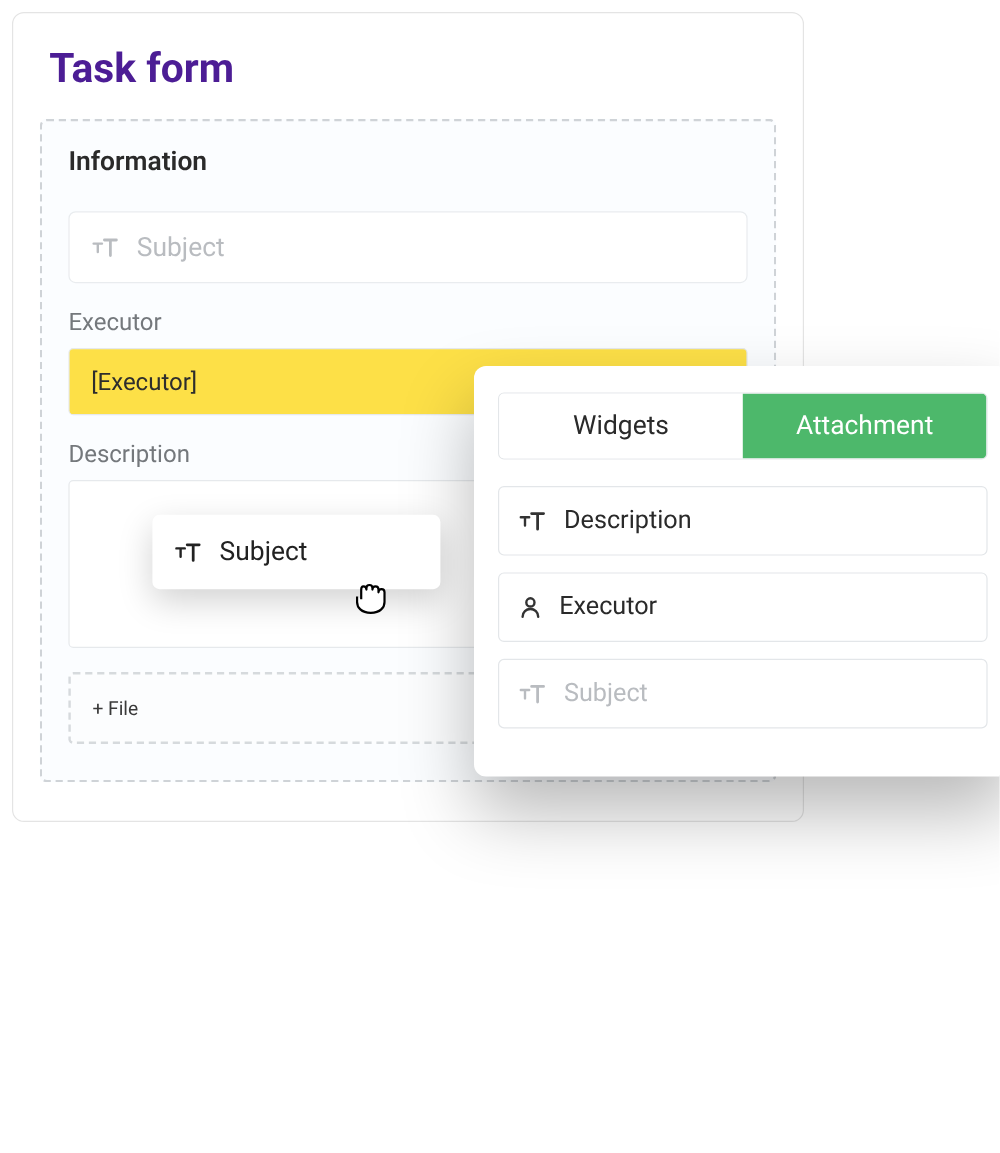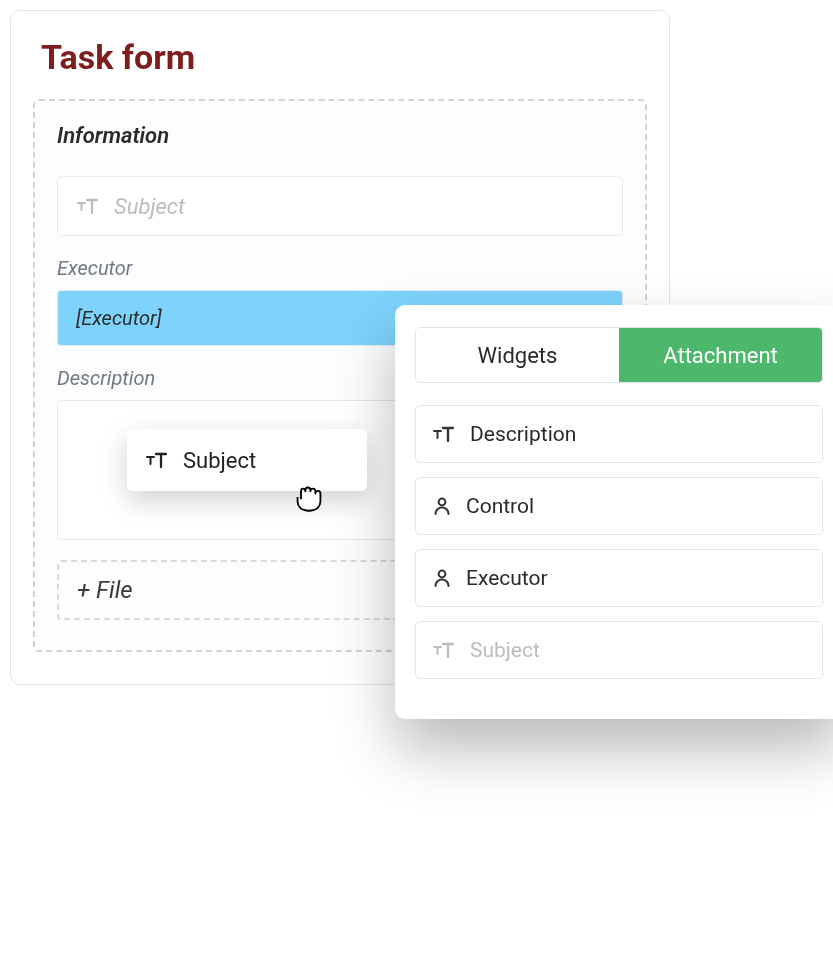--- a/index.html
+++ b/index.html
@@ -19,30 +19,29 @@
     top: 10px;
     width: 660px;
     border: 1px solid #e4e4e4;
     border-radius: 10px;
     background: #fff;
     padding: 26px 22px 32px 22px;
   }
   .form-title {
     font-size: 34px;
     font-weight: 700;
-    color: #7f1d1d;
+    color: #4c1d95;
     margin: 0 0 22px 8px;
   }
 
   .dashed-zone {
     border: 2px dashed #cfd3d7;
     border-radius: 6px;
     background: #fbfdff;
     padding: 22px 22px 30px 22px;
-    font-style: italic;
   }
   .section-title {
     font-size: 22px;
     font-weight: 600;
     color: #2a2a2a;
     margin-bottom: 28px;
   }
 
   .input-block { margin-bottom: 20px; }
   .input-label {
@@ -62,21 +61,21 @@
     align-items: center;
     padding: 0 18px;
     color: #b9bcc0;
     font-size: 22px;
   }
   .tall-input .icon { margin-right: 14px; flex: 0 0 auto; }
 
   .exec-input {
     width: 100%;
     height: 56px;
-    background: #7dd3fc;
+    background: #fde047;
     border: 1px solid #e6e9ec;
     border-radius: 4px;
     display: flex;
     align-items: center;
     padding: 16px 18px;
     font-size: 20px;
     color: #2d2d2d;
   }
 
   .desc-area {
@@ -88,21 +87,21 @@
   }
 
   .attach-zone {
     border: 2px dashed #d6dadd;
     border-radius: 4px;
     background: #fcfdfe;
     height: 60px;
     display: flex;
     align-items: center;
     padding: 0 18px;
-    font-size: 24px;
+    font-size: 16px;
     color: #3a3a3a;
   }
 
   
   .drag-chip {
     position: absolute;
     left: 127px;
     top: 429px;
     width: 240px;
     height: 62px;
@@ -263,28 +262,20 @@
 
   <div class="prop-item">
     <span class="icon">
       <svg width="24" height="18" viewBox="0 0 24 18" style="color:#333">
           <use href="#ico-text"></use>
         </svg>
     </span>
     <span>Description</span>
   </div>
 
-  <div class="prop-item">
-    <span class="icon">
-      <svg width="20" height="20" viewBox="0 0 20 20" style="color:#333">
-          <use href="#ico-person"></use>
-        </svg>
-    </span>
-    <span>Control</span>
-  </div>
 
   <div class="prop-item">
     <span class="icon">
       <svg width="20" height="20" viewBox="0 0 20 20" style="color:#333">
           <use href="#ico-person"></use>
         </svg>
     </span>
     <span>Executor</span>
   </div>
 

